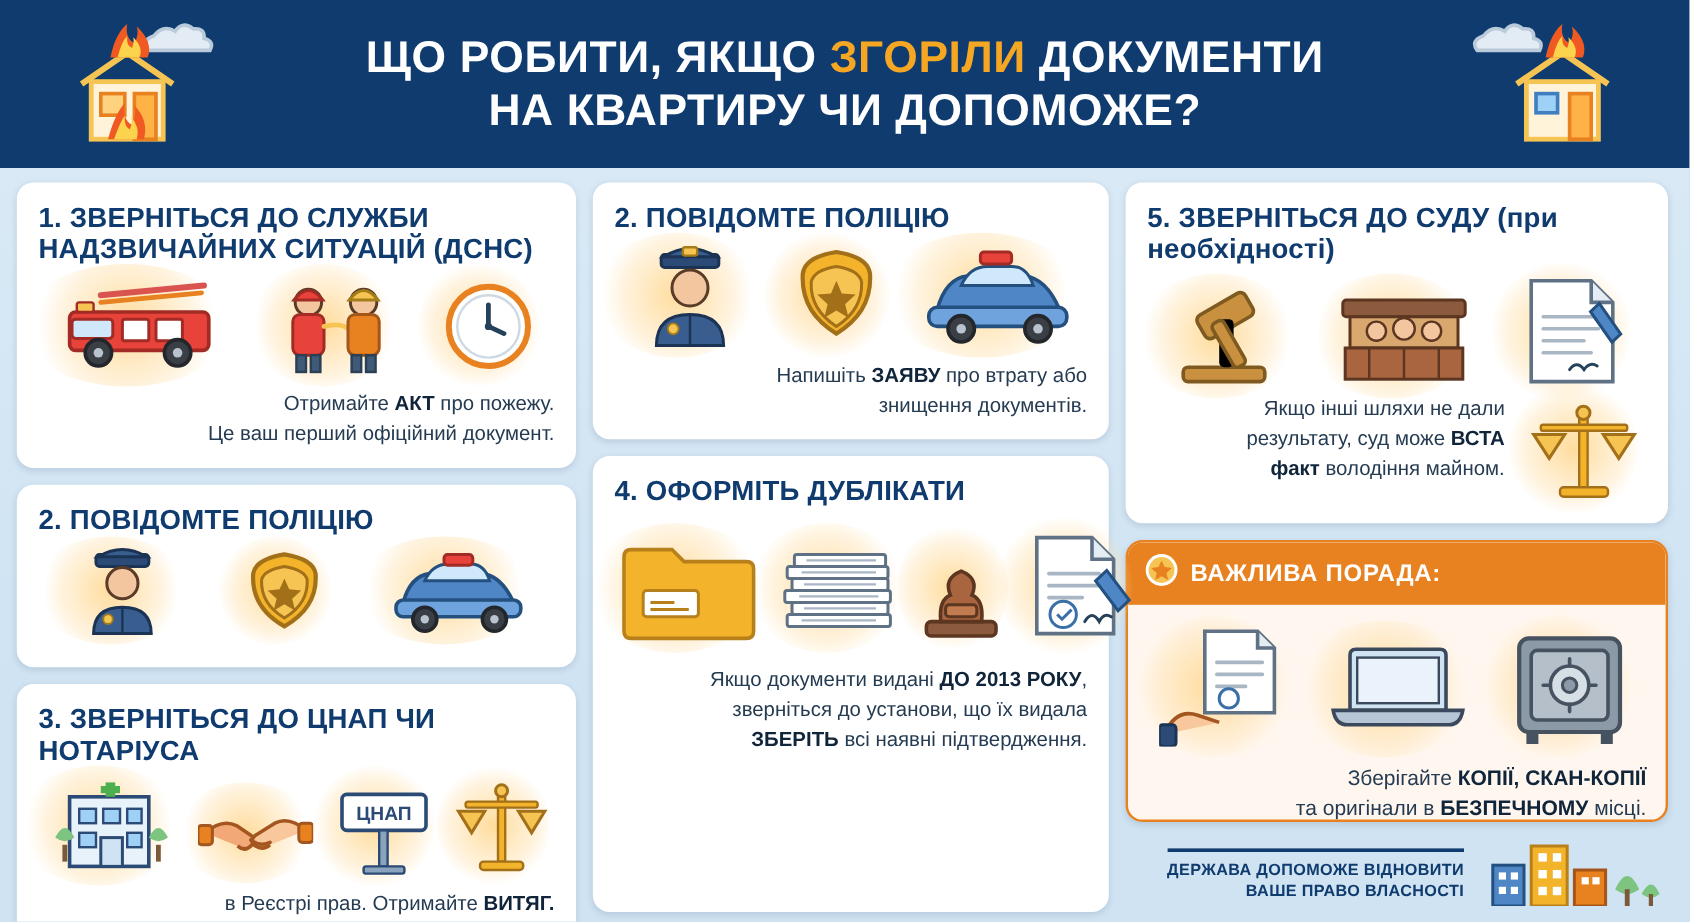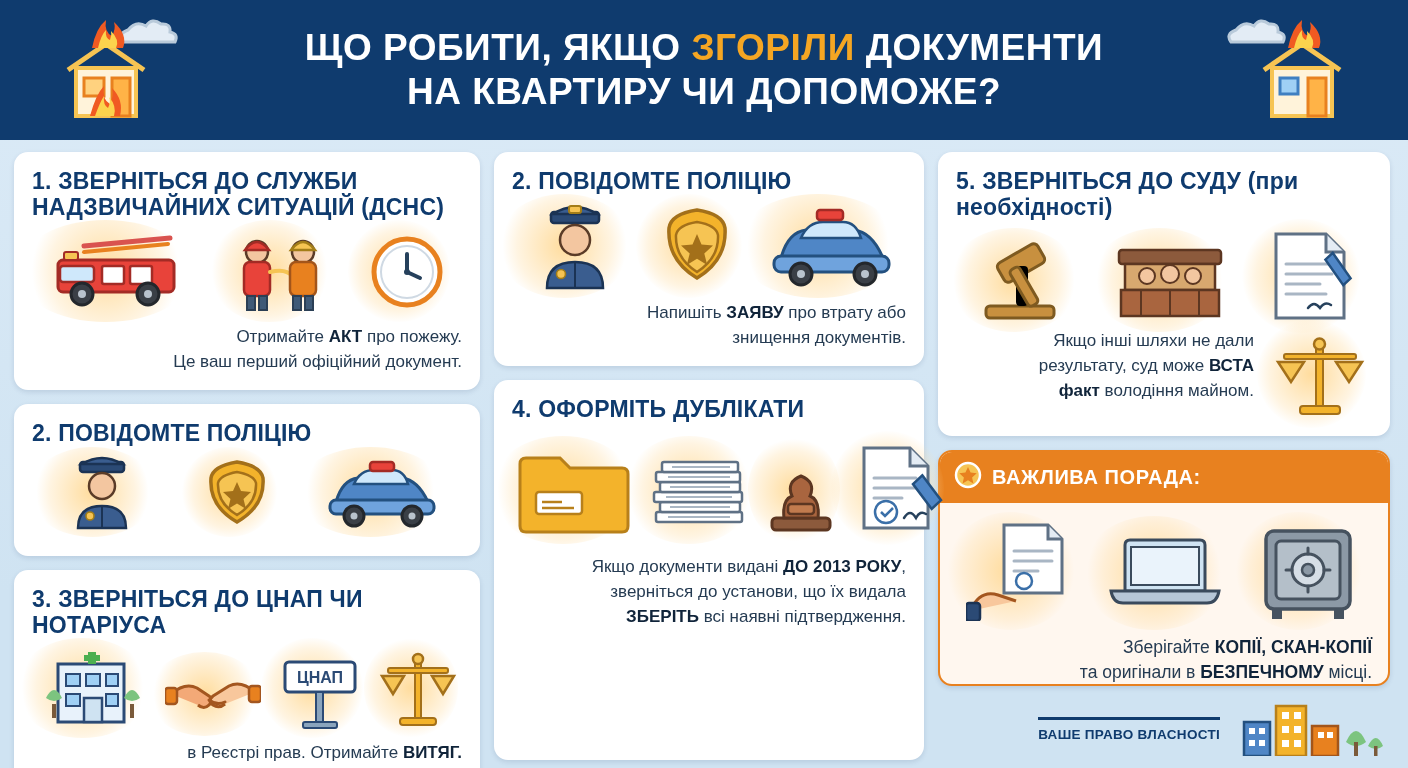--- a/index.html
+++ b/index.html
@@ -502,20 +502,21 @@
             </div>
             <div>
               <span>та оригінали в </span><b>БЕЗПЕЧНОМУ</b><span> місці.</span>
             </div>
           </div>
         </div>
       </div>
 
       <div class="footer">
         <div class="footer-text">
+          <div>ДЕРЖАВА ДОПОМОЖЕ ВІДНОВИТИ</div>
           <div>ВАШЕ ПРАВО ВЛАСНОСТІ</div>
         </div>
         <span>
           <svg width="150" height="56" viewBox="0 0 150 56">
             <rect x="10" y="22" width="26" height="34" fill="#4f86c6" stroke="#23507f" stroke-width="2.5"></rect>
             <rect x="15" y="28" width="6" height="6" fill="#ffffff"></rect>
               <rect x="25" y="28" width="6" height="6" fill="#ffffff"></rect>
             <rect x="15" y="40" width="6" height="6" fill="#ffffff"></rect>
               <rect x="25" y="40" width="6" height="6" fill="#ffffff"></rect>
             <rect x="42" y="6" width="30" height="50" fill="#f3b32b" stroke="#b8801a" stroke-width="2.5"></rect>

